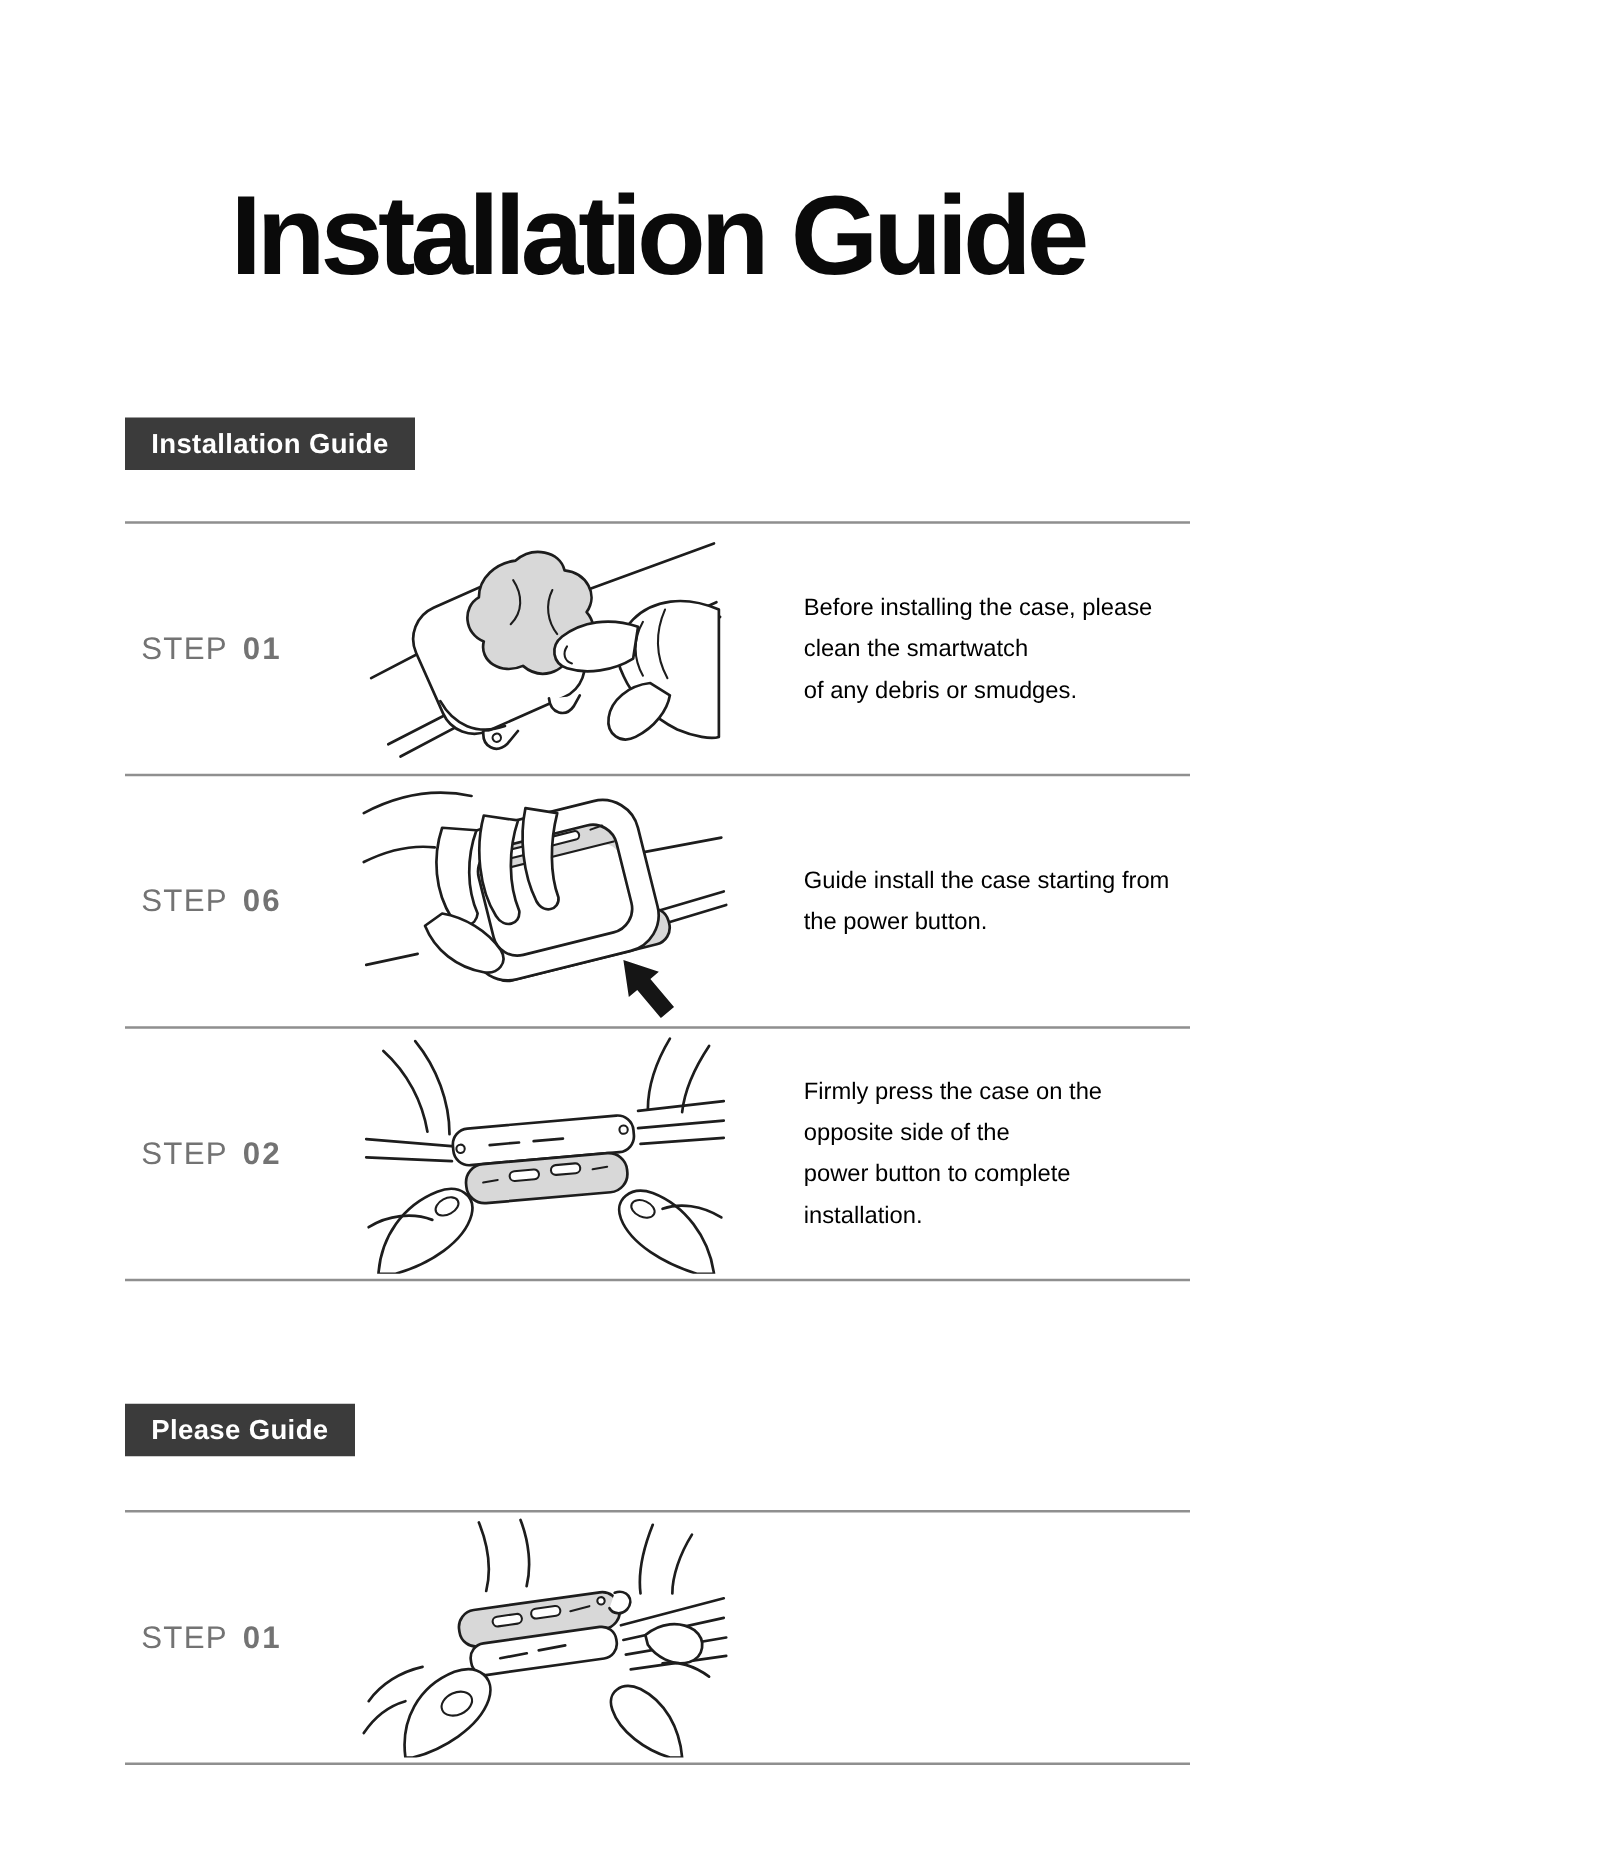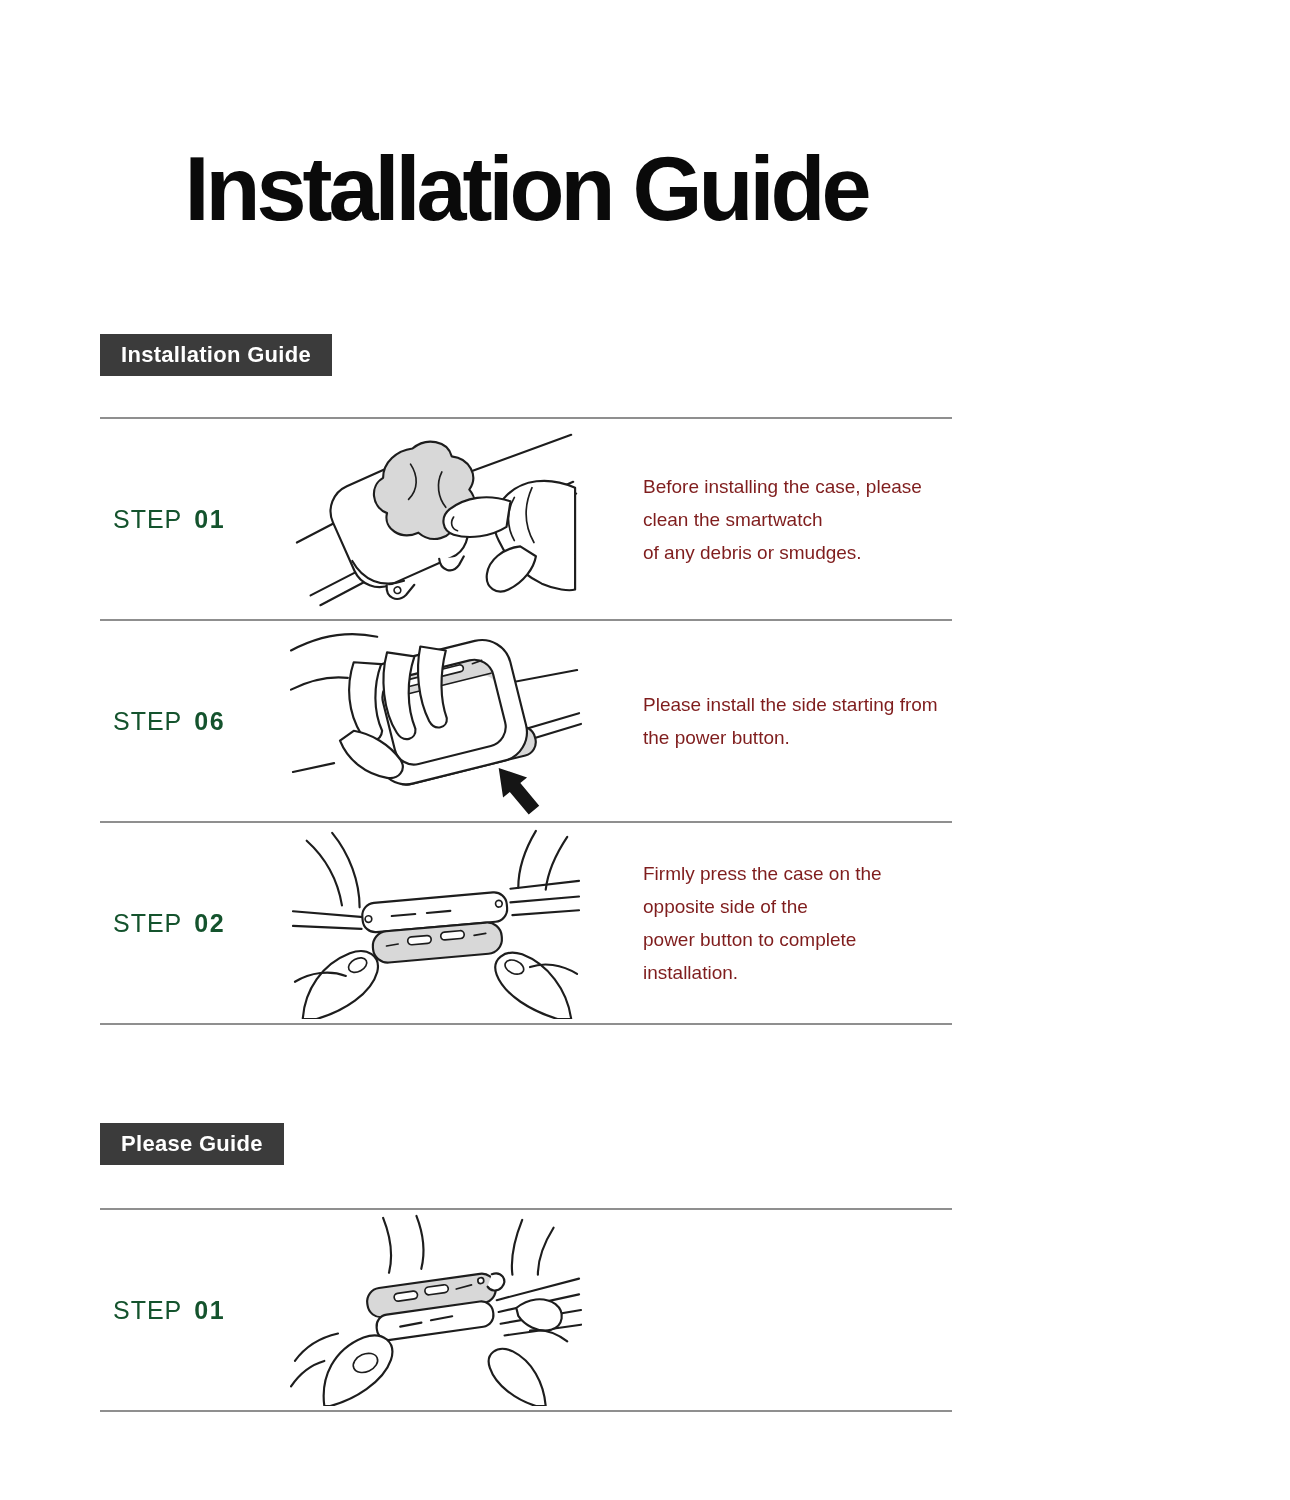--- a/index.html
+++ b/index.html
@@ -42,40 +42,40 @@
     display: flex;
     align-items: center;
     height: 200px;
     border-top: 2px solid #8f8f8f;
   }
   .step-label {
     width: 172px;
     padding-left: 13px;
     flex: none;
     font-size: 25px;
-    color: #14532d;
+    color: #737373;
     letter-spacing: 1px;
     white-space: nowrap;
   }
   .step-word { font-weight: normal; }
   .step-num { font-weight: bold; margin-left: 12px; letter-spacing: 1.5px; }
   .step-illo {
     width: 302px;
     flex: none;
     display: flex;
     justify-content: center;
     align-items: center;
   }
   .step-illo svg { width: 300px; height: 192px; display: block; }
   .step-desc {
     margin: 0 0 0 56px;
     width: 545px;
     font-size: 19px;
     line-height: 33px;
-    color: #7f1d1d;
+    color: #000000;
   }
   
   .sk { stroke: #1d1d1d; stroke-width: 2.2; fill: none; stroke-linecap: round; stroke-linejoin: round; }
   .thin { stroke-width: 1.7; }
   .fw { fill: #ffffff; }
   .fg { fill: #d8d8d8; }
   .fk { fill: #151515; stroke: none; }
 </style>
 </head>
 <body>
@@ -164,21 +164,21 @@
               <path class="sk fw" d="M66,38 C58,62 60,90 74,112 C80,122 94,119 95,108 C86,88 86,62 94,40 Z"></path>
               <path class="sk fw" d="M100,28 C93,54 96,88 110,110 C117,121 130,117 129,106 C120,84 120,56 128,32 Z"></path>
               <path class="sk fw" d="M134,22 C129,46 132,76 143,98 C149,109 162,105 161,95 C154,76 154,50 160,26 Z"></path>
               <path class="sk fw" d="M52,118 C60,138 78,152 100,156 C112,158 120,148 114,138 C103,122 84,111 66,108 Z"></path>
             </g>
             <g transform="translate(214,146) rotate(50)">
               <path class="fk" d="M0,0 L26,-16 L26,-7 L56,-7 L56,7 L26,7 L26,16 Z"></path>
             </g>
           </svg>
         </div>
-        <p class="step-desc">Please install the side starting from the power button.</p>
+        <p class="step-desc">Guide install the case starting from the power button.</p>
       </div>
 
       <div class="step-row">
         <div class="step-label">
           <span class="step-word">STEP</span><span class="step-num">02</span>
         </div>
         <div class="step-illo">
           <svg viewBox="0 0 300 196">
             <g>
               <path class="sk" d="M44,6 C62,28 72,56 72,82"></path>

